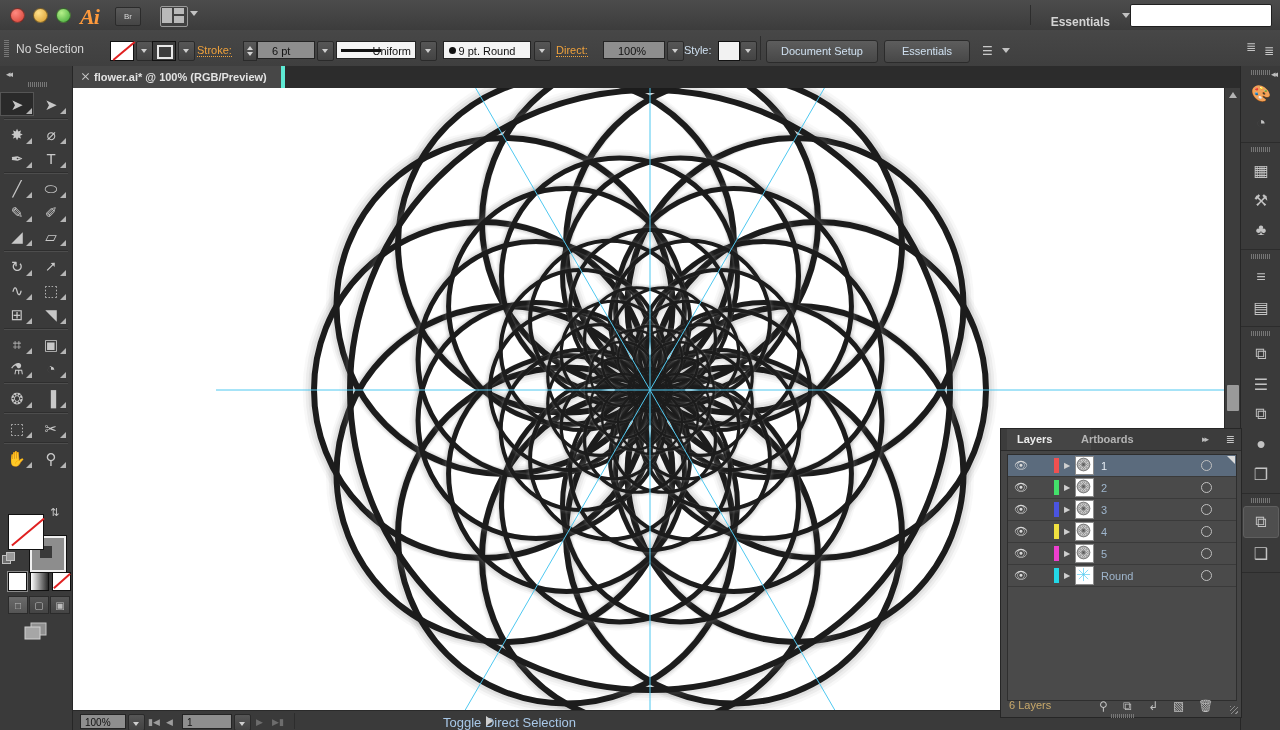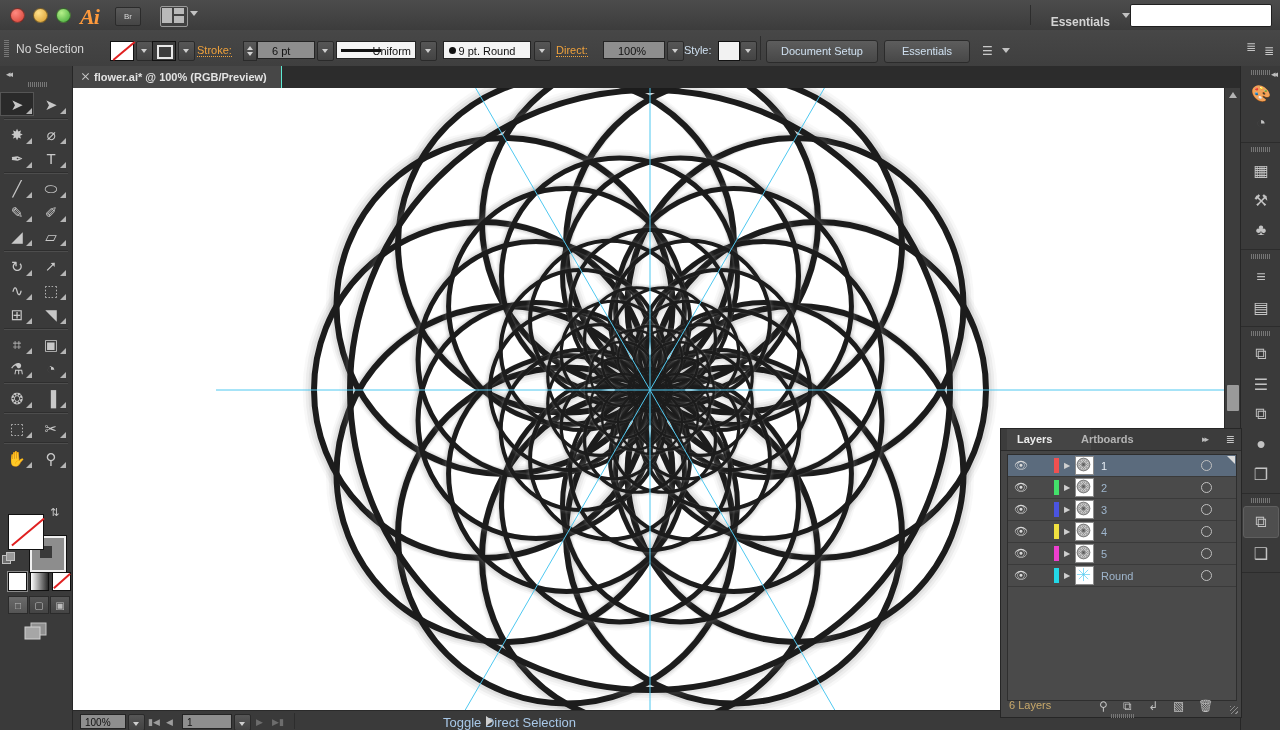--- a/index.html
+++ b/index.html
@@ -68,21 +68,21 @@
   .btn{position:absolute;height:21px;background:linear-gradient(#5d5d5d,#474747);
     border:1px solid #2b2b2b;border-radius:3px;color:#cfe0f0;font-size:11px;
     text-align:center;line-height:21px;}
   .stylebox{position:absolute;left:718px;top:41px;width:20px;height:18px;background:#f2f2f2;border:1px solid #111;}
 
   
   .tabstrip{position:absolute;left:72px;top:66px;width:1208px;height:22px;background:#2c2c2c;
     border-bottom:1px solid #1d1d1d;}
   .doctab{position:absolute;left:0;top:0;height:22px;background:#474747;
     padding:0 14px 0 22px;line-height:22px;font-size:11px;color:#e3e3e3;font-weight:bold;
-    border-right:1px solid #5eead4;}
+    border-right:4px solid #5eead4;}
   .tabx{position:absolute;left:9px;top:6px;width:9px;height:9px;}
   .tabx:before,.tabx:after{content:"";position:absolute;left:0;top:4px;width:9px;height:1px;background:#c9c9c9;}
   .tabx:before{transform:rotate(45deg);} .tabx:after{transform:rotate(-45deg);}
 
   
   .canvaswrap{position:absolute;left:72px;top:88px;width:1152px;height:622px;
     background:#ffffff;overflow:hidden;}
   .canvaswrap svg{position:absolute;left:0;top:0;}
 
   

